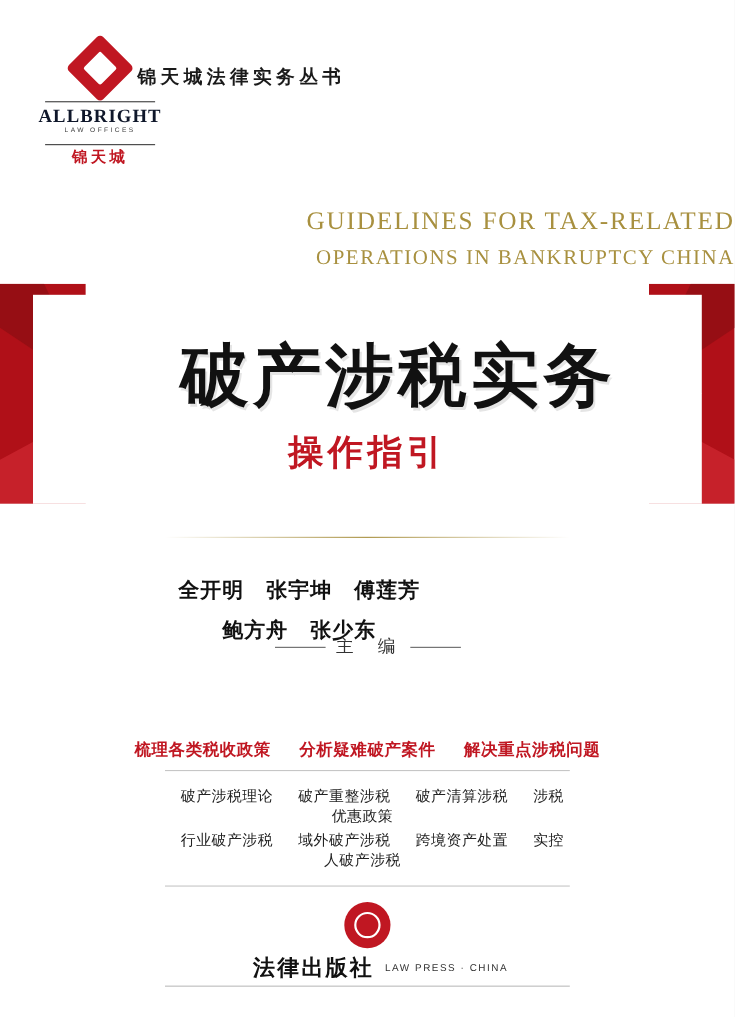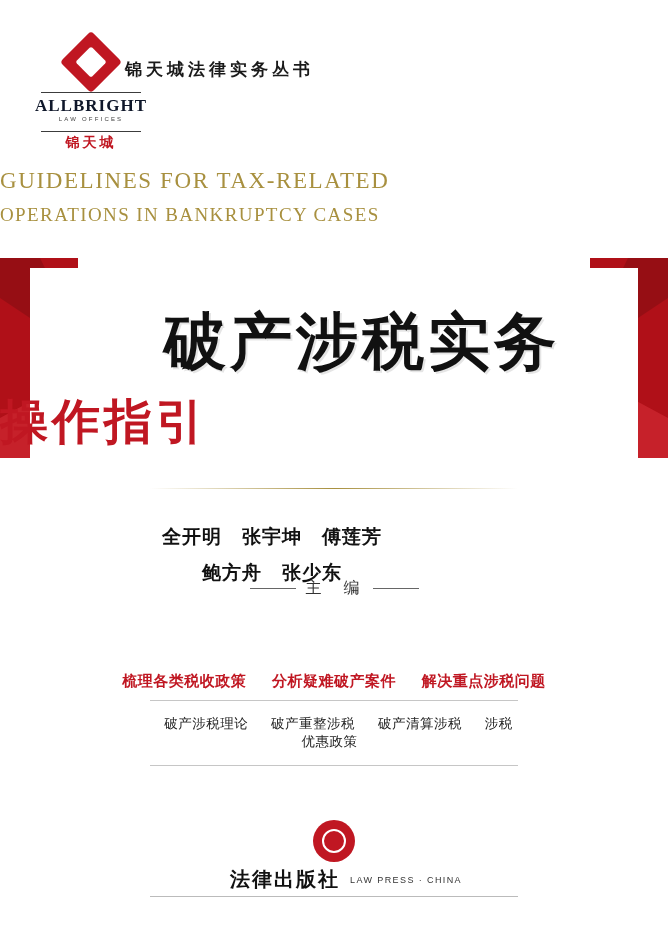--- a/index.html
+++ b/index.html
@@ -136,23 +136,23 @@
     font-size: 17px;
     letter-spacing: 4px;
     color: #1a1a1a;
     font-weight: bold;
   }
 
   
   .en-title {
     position: absolute;
     left: 0;
-    top: 168px;
-    width: 668px;
-    text-align: left;
+    top: 188px;
+    width: 668px;
+    text-align: right;
     font-family: "Liberation Serif", serif;
     color: #a8903f;
   }
   .en-title .l1 {
     font-size: 23px;
     letter-spacing: 1.6px;
     display: block;
   }
   .en-title .l2 {
     font-size: 19px;
@@ -174,24 +174,24 @@
     letter-spacing: 4px;
     color: #111111;
     text-shadow: 2px 2px 0 rgba(0,0,0,0.10);
     padding-left: 28px;
   }
   .sub-title {
     position: absolute;
     left: 0;
     top: 390px;
     width: 668px;
-    text-align: left;
-    font-family: "DejaVu Serif", serif;
-    font-weight: bold;
-    font-size: 48px;
+    text-align: center;
+    font-family: "DejaVu Serif", serif;
+    font-weight: bold;
+    font-size: 32px;
     letter-spacing: 4px;
     color: #c01722;
   }
 
   
   .gold-divider {
     position: absolute;
     left: 150px;
     top: 488px;
     width: 368px;
@@ -343,21 +343,21 @@
     <div class="logo-en">ALLBRIGHT</div>
     <div class="logo-en-sub">LAW OFFICES</div>
     <div class="logo-rule2"></div>
     <div class="logo-cn">锦天城</div>
   </div>
 
   <div class="series-line">锦天城法律实务丛书</div>
 
   <div class="en-title">
     <span class="l1">GUIDELINES FOR TAX-RELATED</span>
-    <span class="l2">OPERATIONS IN BANKRUPTCY CASES</span>
+    <span class="l2">OPERATIONS IN BANKRUPTCY CHINA</span>
   </div>
 
   <div class="main-title">破产涉税实务</div>
   <div class="sub-title">操作指引</div>
 
   <div class="gold-divider"></div>
 
   <div class="authors">
     <span>全开明　张宇坤　傅莲芳</span>
     <span class="row2">鲍方舟　张少东</span>
@@ -372,20 +372,26 @@
     <span>解决重点涉税问题</span>
   </div>
 
   <div class="topics">
     <span class="trow">
       <span>破产涉税理论</span>
       <span>破产重整涉税</span>
       <span>破产清算涉税</span>
       <span>涉税优惠政策</span>
     </span>
+    <span class="trow">
+      <span>行业破产涉税</span>
+      <span>域外破产涉税</span>
+      <span>跨境资产处置</span>
+      <span>实控人破产涉税</span>
+    </span>
   </div>
 
   <div class="pub-logo"></div>
   <div class="pub-name">
     <span>法律出版社</span><span class="en">LAW PRESS · CHINA</span>
   </div>
   <div class="bottom-rule"></div>
 
 </div>
 

